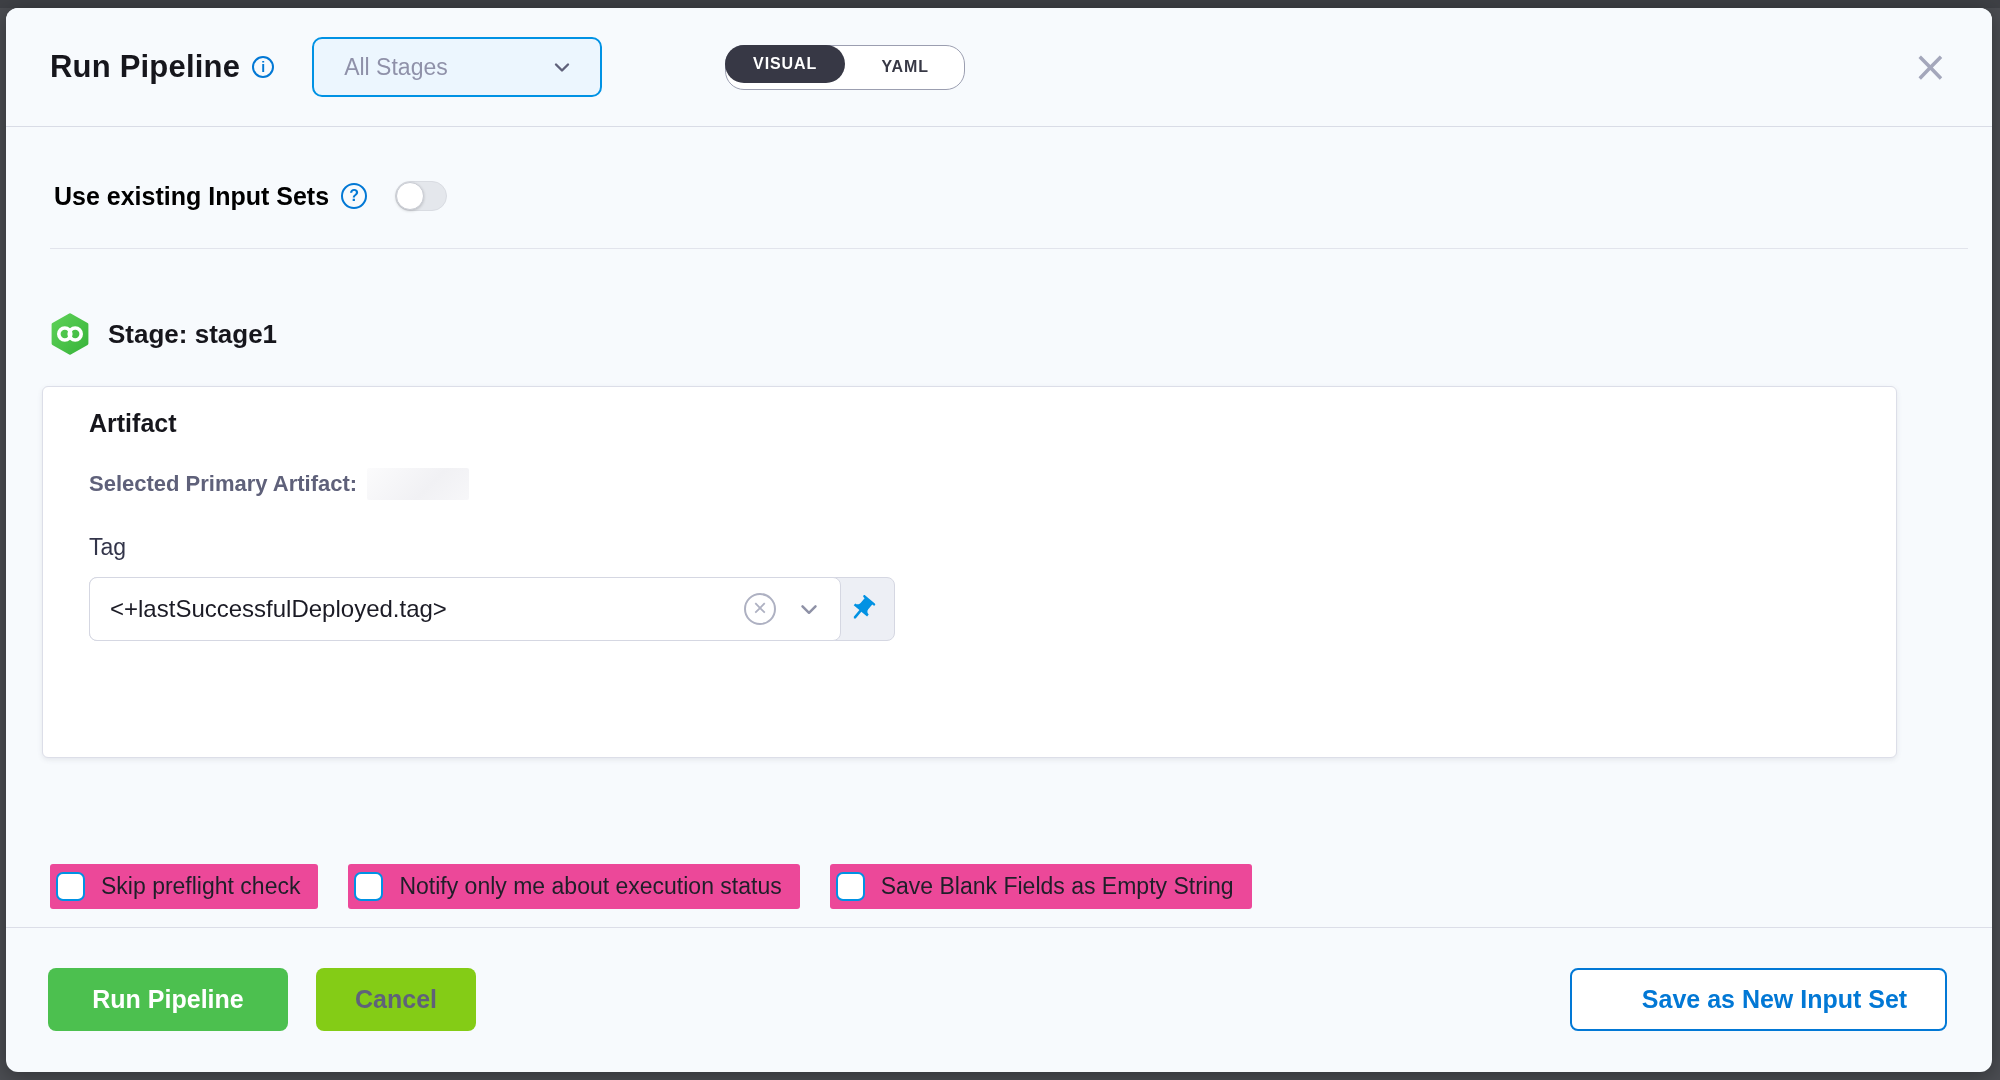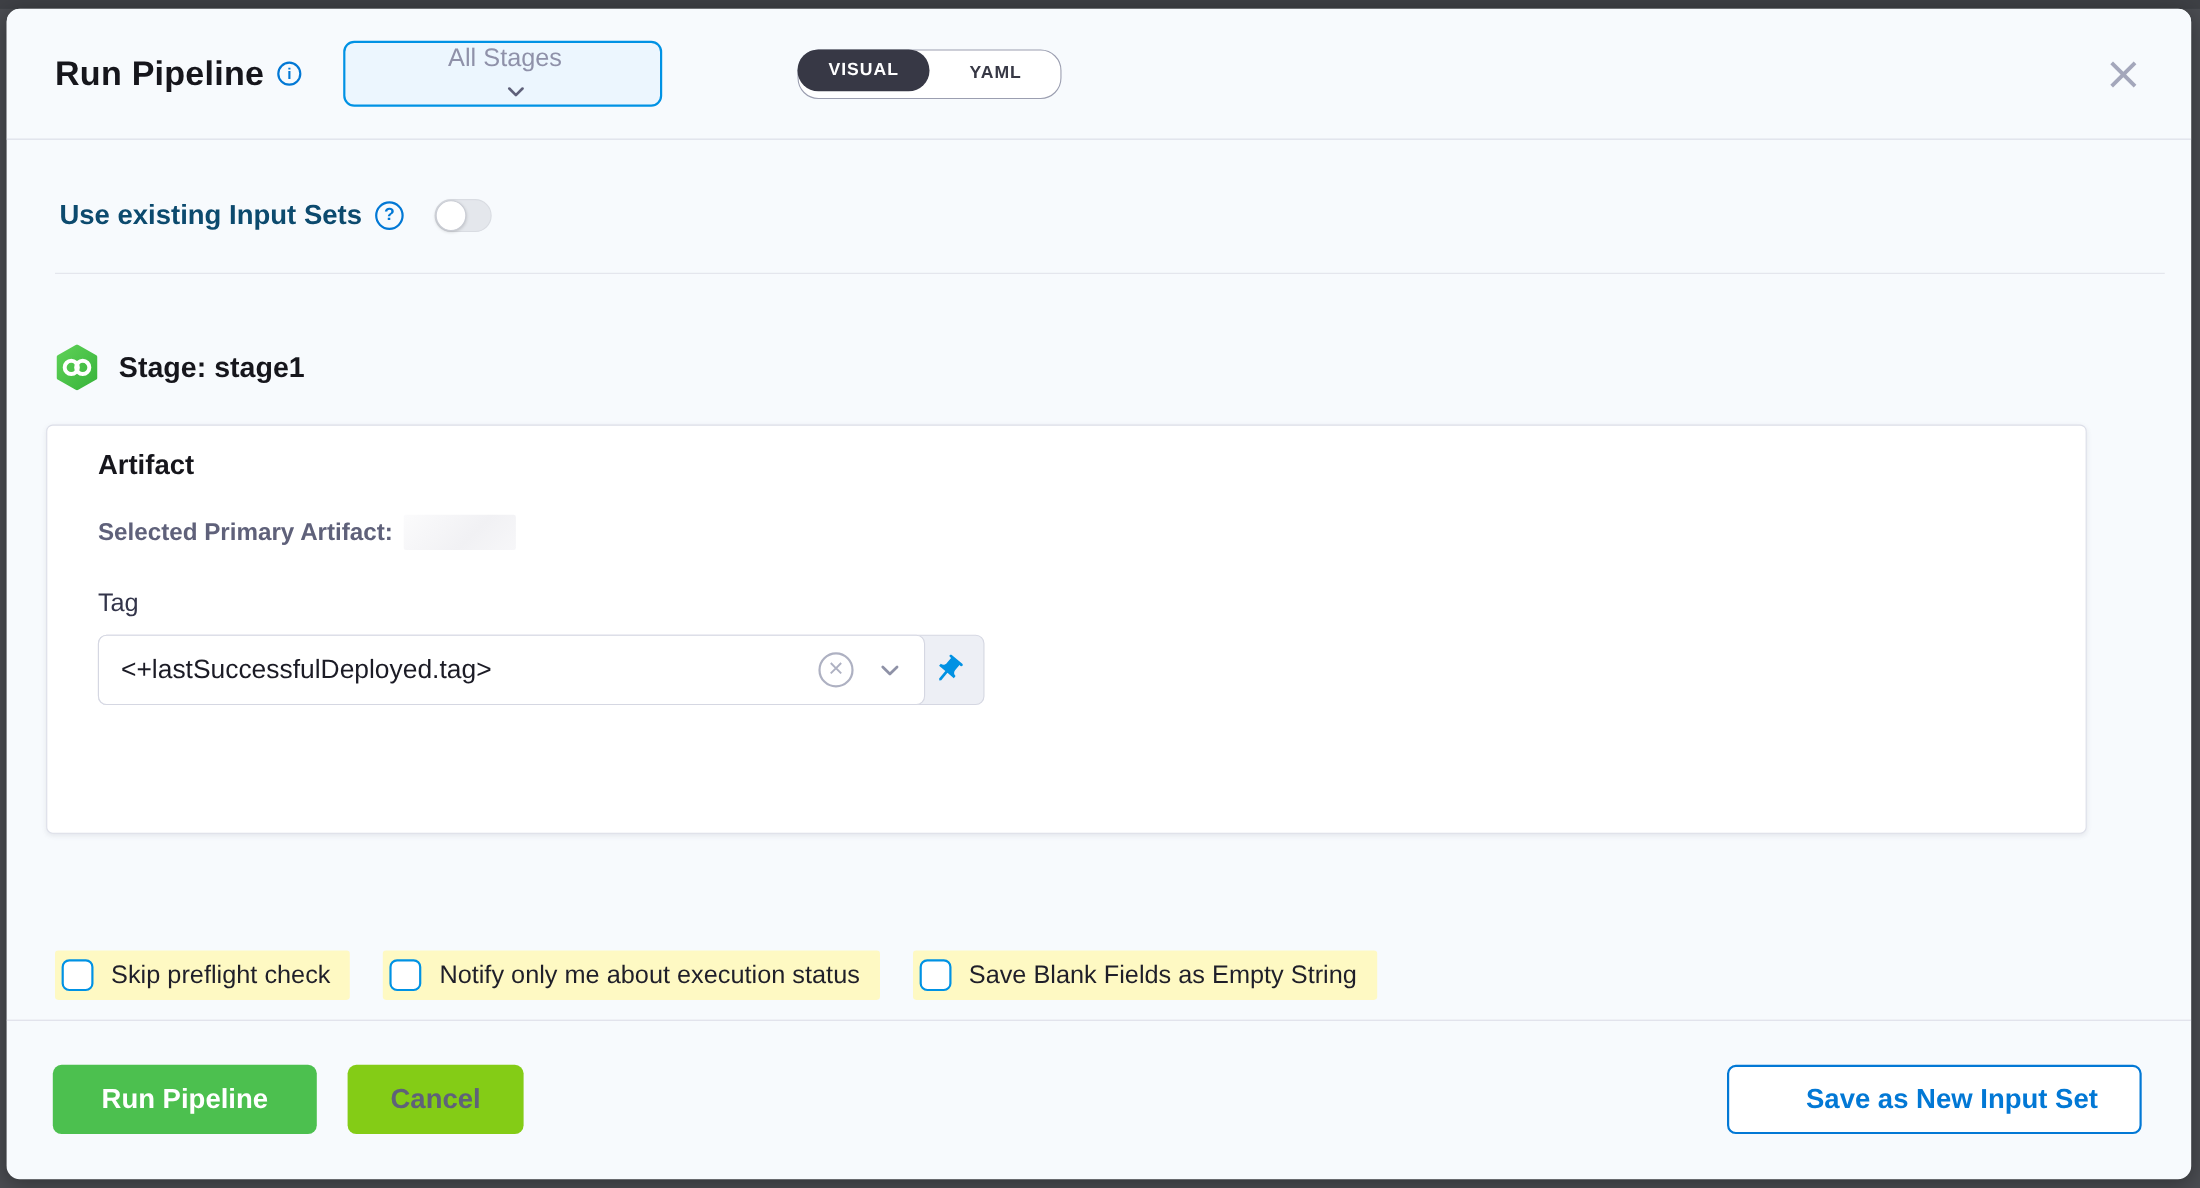--- a/index.html
+++ b/index.html
@@ -27,21 +27,21 @@
   .title { font-size:31px; font-weight:700; color:#16161c; letter-spacing:.2px; }
   .info-icon {
     width:22px; height:22px; border:2px solid #0278d5; border-radius:50%;
     color:#0278d5; font-size:14px; font-weight:700;
     display:flex; align-items:center; justify-content:center;
     margin-left:12px;
   }
   .stage-select {
     margin-left:38px; width:290px; height:60px;
     background:#ecf6fe; border:2px solid #0092e4; border-radius:10px;
-    display:flex; align-items:center; padding:0 26px 0 30px; cursor:pointer;flex-direction:column;
+    display:flex; align-items:center; padding:0 26px 0 30px; cursor:pointer;
   }
   .stage-select .value { font-size:23px; color:#8f91a9; flex:1; }
   .seg { position:relative; width:240px; height:45px; margin-left:123px; }
   .seg-outline { position:absolute; inset:0; border:1px solid #9b9eb0; border-radius:19px; background:#fff; }
   .seg-visual {
     position:absolute; left:0; top:0; height:38px; width:120px;
     background:#373845; border-radius:19px; color:#fff;
     display:flex; align-items:center; justify-content:center;
     font-weight:700; font-size:16px; letter-spacing:.9px; cursor:pointer;
   }
@@ -52,21 +52,21 @@
   }
   .close-btn {
     margin-left:auto; background:none; border:none; cursor:pointer;
     font-size:42px; line-height:1; color:#a4a7bb; font-weight:400; padding:0 14px;
     font-family:"DejaVu Sans", sans-serif;
   }
 
   
   .body { flex:1; position:relative; }
   .inputsets-row { display:flex; align-items:center; margin:40px 0 0 48px; height:58px; }
-  .inputsets-row .lbl { font-size:25px; font-weight:700; color:#0c4a6e; }
+  .inputsets-row .lbl { font-size:25px; font-weight:700; color:#000000; }
   .help-icon {
     width:26px; height:26px; border:2px solid #0278d5; border-radius:50%;
     color:#0278d5; font-size:16px; font-weight:700;
     display:flex; align-items:center; justify-content:center; margin-left:12px; cursor:pointer;
   }
   .toggle {
     margin-left:28px; width:52px; height:30px; border-radius:15px;
     background:#e4e7ec; border:1px solid #d9dce2; position:relative; cursor:pointer;
   }
   .toggle .knob {
@@ -112,21 +112,21 @@
   }
   .clear-icon {
     width:32px; height:32px; border:2px solid #aeb1c2; border-radius:50%;
     display:flex; align-items:center; justify-content:center; cursor:pointer; flex:0 0 auto;
   }
   .clear-icon span { color:#aeb1c2; font-size:24px; line-height:1; margin-top:-3px; }
   .chev { flex:0 0 auto; margin-left:20px; cursor:pointer; display:flex; }
 
   .options-row { display:flex; align-items:center; margin:106px 0 0 44px; gap:30px; }
   .opt {
-    display:flex; align-items:center; background:#fef9c3; border-radius:3px;
+    display:flex; align-items:center; background:#ec4899; border-radius:3px;
     padding:8px 18px 8px 6px; gap:16px;
   }
   .opt input[type=checkbox] {
     appearance:none; -webkit-appearance:none; width:29px; height:29px;
     border:2px solid #0092e4; border-radius:7px; background:#fff; cursor:pointer; flex:0 0 auto;
   }
   .opt .lbl { font-size:23px; color:#1f1f29; }
 
   .divider2 { height:1px; background:#dcdee8; margin-top:18px; }
 

